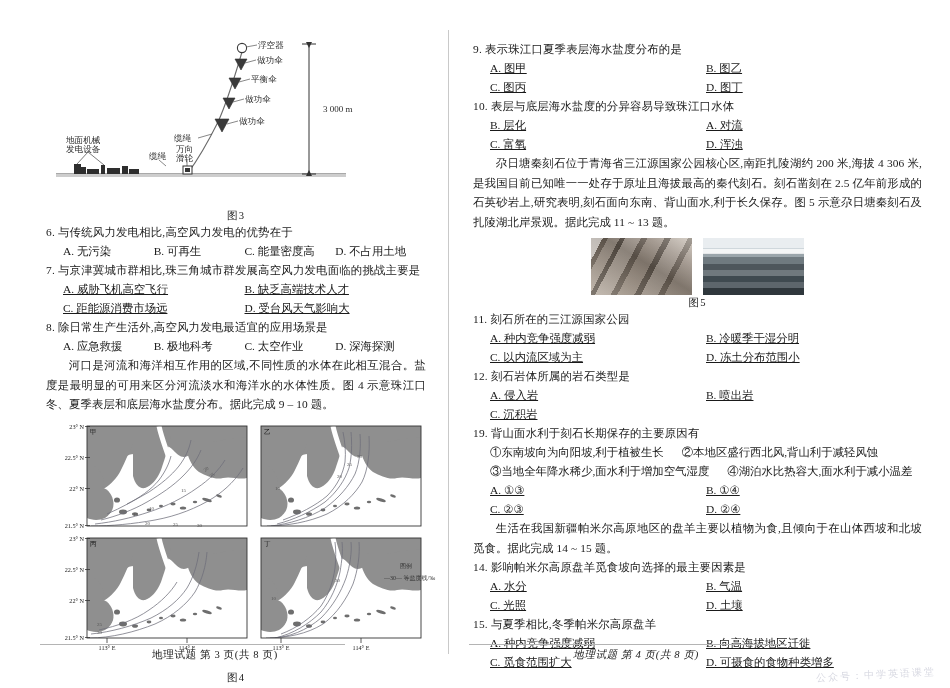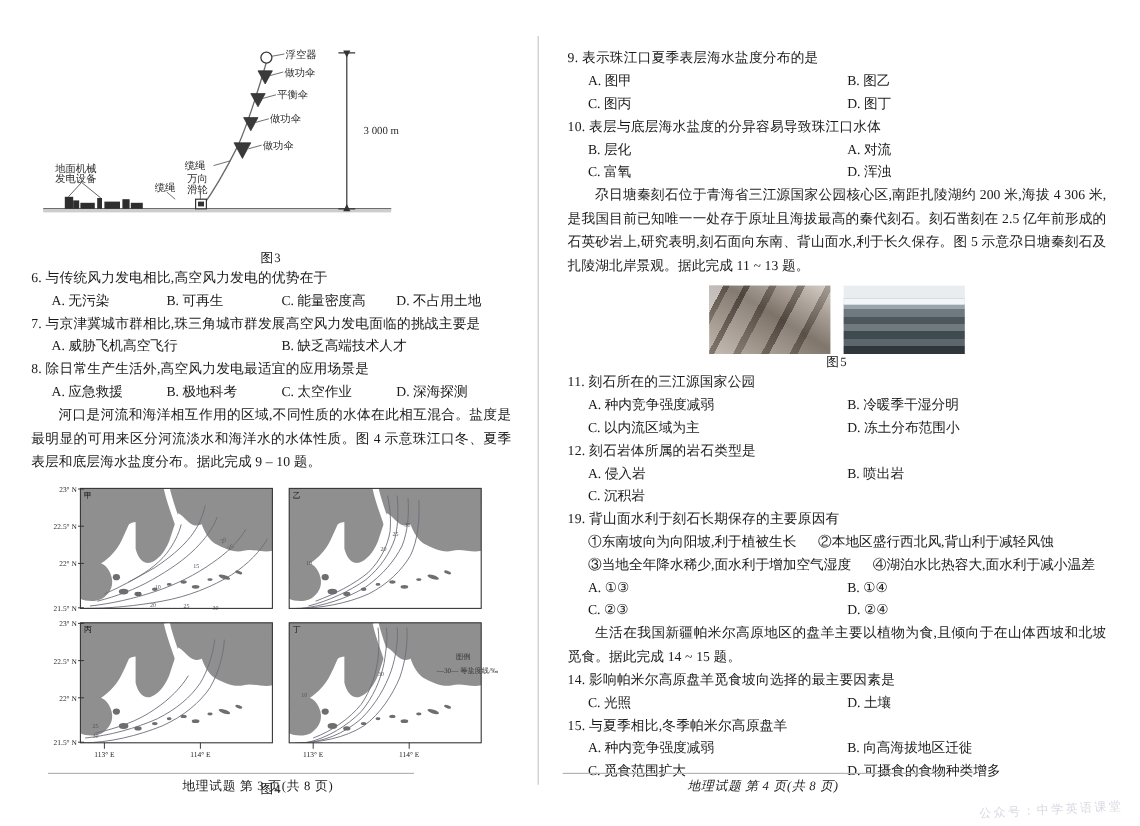--- a/index.html
+++ b/index.html
@@ -19,21 +19,21 @@
     position: absolute;
     inset: 0;
     display: flex;
   }
   .column {
     position: relative;
     box-sizing: border-box;
   }
   .col-left {
     width: 448px;
-    padding: 26px 22px 0 26px;
+    padding: 26px 22px 0 46px;
   }
   .col-divider {
     width: 1px;
     background: #c9c9c9;
     margin: 30px 0 34px 0;
   }
   .col-right {
     width: 501px;
     padding: 40px 28px 0 24px;
   }
@@ -53,21 +53,21 @@
     letter-spacing: 0.1px;
   }
   .opts {
     display: flex;
     font-size: 11.4px;
     line-height: 19px;
     padding-left: 17px;
     white-space: nowrap;
   }
   .opts.c4 > span { width: 25%; }
-  .opts.c2 > span { width: 50%; }
+  .opts.c2 > span { width: 50%; text-decoration: underline; }
   .opts.free > span { margin-right: 18px; width: auto; }
 
   
   .fig3-wrap {
     position: relative;
     height: 180px;
     margin: 0 0 2px 0;
   }
   .fig3 {
     position: absolute;
@@ -248,20 +248,24 @@
     </div>
 
     <div class="qnum-line">
       <span>7.</span>
       <span>与京津冀城市群相比,珠三角城市群发展高空风力发电面临的挑战主要是</span>
     </div>
     <div class="opts c2">
       <span>A. 威胁飞机高空飞行</span>
       <span>B. 缺乏高端技术人才</span>
     </div>
+    <div class="opts c2">
+      <span>C. 距能源消费市场远</span>
+      <span>D. 受台风天气影响大</span>
+    </div>
 
     <div class="qnum-line">
       <span>8.</span>
       <span>除日常生产生活外,高空风力发电最适宜的应用场景是</span>
     </div>
     <div class="opts c4">
       <span>A. 应急救援</span>
       <span>B. 极地科考</span>
       <span>C. 太空作业</span>
       <span>D. 深海探测</span>
@@ -519,20 +523,24 @@
       <span>D. ②④</span>
     </div>
 
     <div class="passage">生活在我国新疆帕米尔高原地区的盘羊主要以植物为食,且倾向于在山体西坡和北坡觅食。据此完成 14 ~ 15 题。</div>
 
     <div class="qnum-line">
       <span>14.</span>
       <span>影响帕米尔高原盘羊觅食坡向选择的最主要因素是</span>
     </div>
     <div class="opts c2">
+      <span>A. 水分</span>
+      <span>B. 气温</span>
+    </div>
+    <div class="opts c2">
       <span>C. 光照</span>
       <span>D. 土壤</span>
     </div>
 
     <div class="qnum-line">
       <span>15.</span>
       <span>与夏季相比,冬季帕米尔高原盘羊</span>
     </div>
     <div class="opts c2">
       <span>A. 种内竞争强度减弱</span>

